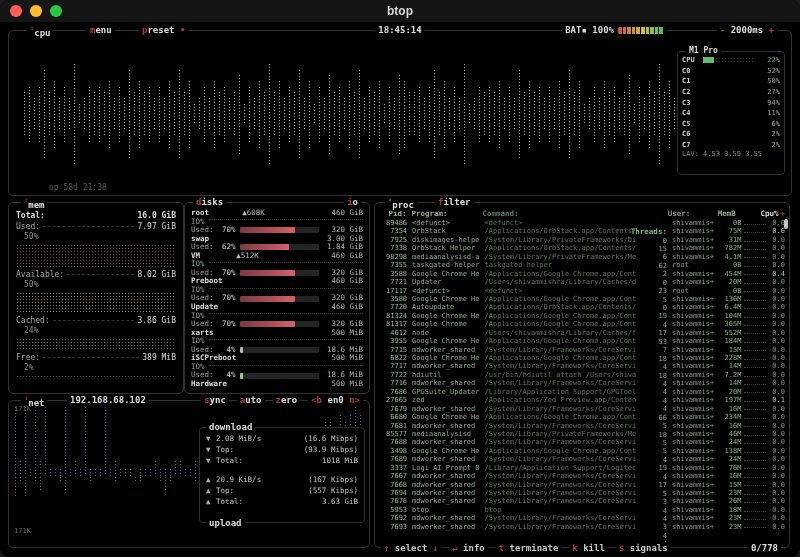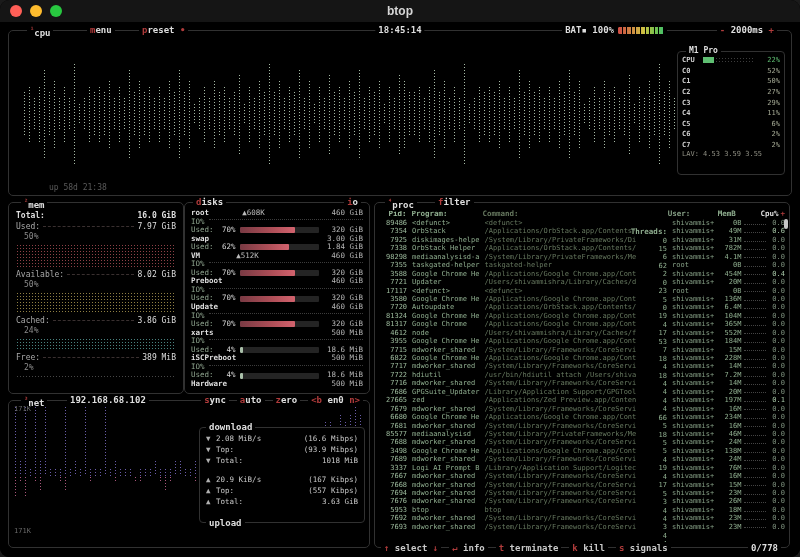--- a/index.html
+++ b/index.html
@@ -361,21 +361,21 @@
                 <span class="gcol" style="height: 22.2222%;"></span>
                 <span class="gcol" style="height: 44.4444%;"></span>
                 <span class="gcol" style="height: 66.6667%;"></span>
                 <span class="gcol" style="height: 33.3333%;"></span>
                 <span class="gcol" style="height: 11.1111%;"></span>
                 <span class="gcol" style="height: 33.3333%;"></span>
                 <span class="gcol" style="height: 22.2222%;"></span>
                 <span class="gcol" style="height: 22.2222%;"></span>
                 <span class="gcol" style="height: 22.2222%;"></span>
               </div>
-              <span class="core-val">29%</span>
+              <span class="core-val">94%</span>
             </div>
             <div class="core-row">
               <span class="core-label">C4</span>
               <div class="core-graph graph up tone-cool">
                 <span class="gcol" style="height: 11.1111%;"></span>
                 <span class="gcol" style="height: 22.2222%;"></span>
                 <span class="gcol" style="height: 11.1111%;"></span>
                 <span class="gcol" style="height: 22.2222%;"></span>
                 <span class="gcol" style="height: 11.1111%;"></span>
                 <span class="gcol" style="height: 33.3333%;"></span>
@@ -830,21 +830,21 @@
             <span class="c-mem">0B</span>
             <span class="c-dots"></span>
             <span class="c-cpu">0.0</span>
           </div>
           <div class="prow">
             <span class="c-pid">7354</span>
             <span class="c-prog">OrbStack</span>
             <span class="c-cmd">/Applications/OrbStack.app/Contents/</span>
             <span class="c-thr">15</span>
             <span class="c-usr">shivammis+</span>
-            <span class="c-mem">49M</span>
+            <span class="c-mem">75M</span>
             <span class="c-dots"></span>
             <span class="c-cpu active">0.6</span>
           </div>
           <div class="prow">
             <span class="c-pid">7925</span>
             <span class="c-prog">diskimages-helpe</span>
             <span class="c-cmd">/System/Library/PrivateFrameworks/Di</span>
             <span class="c-thr">6</span>
             <span class="c-usr">shivammis+</span>
             <span class="c-mem">31M</span>

